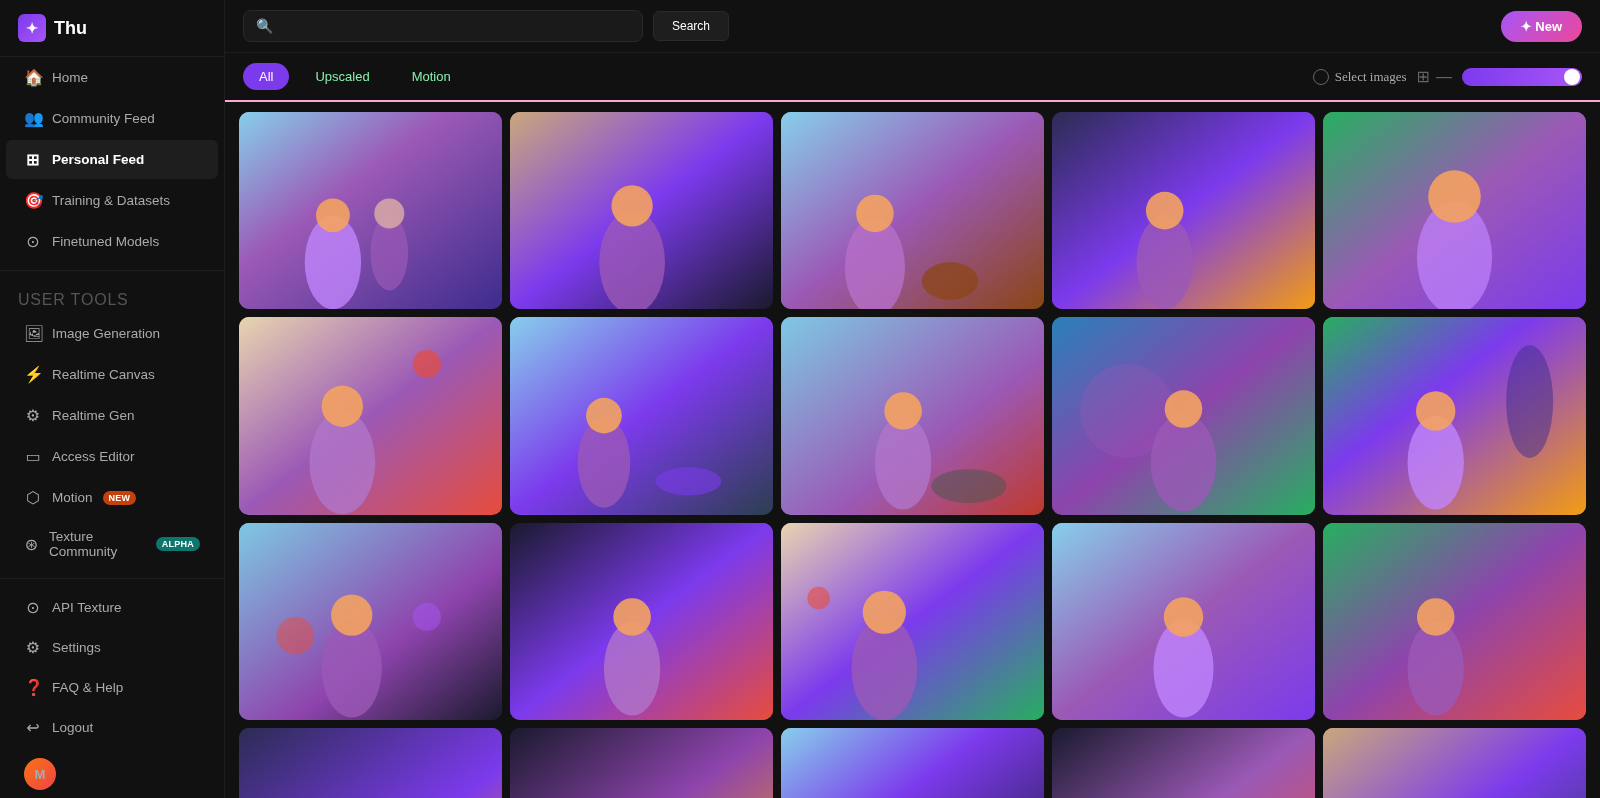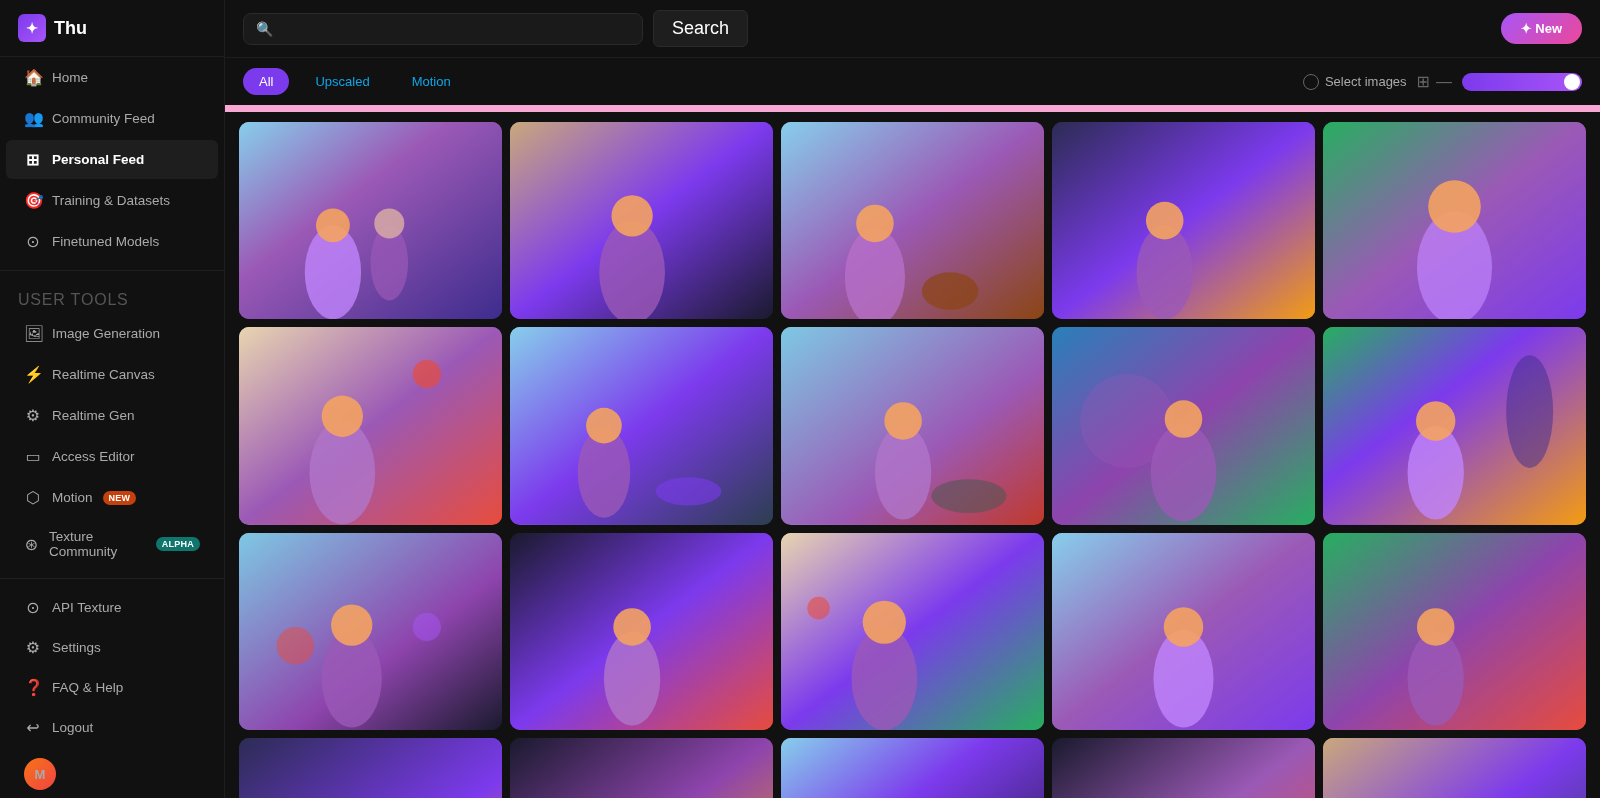--- a/index.html
+++ b/index.html
@@ -127,21 +127,21 @@
       color: #aaa;
       font-size: 13px;
       width: 100%;
     }
     .search-btn {
       background: #1e1e1e;
       border: 1px solid #2a2a2a;
       border-radius: 6px;
       color: #fff;
       padding: 7px 18px;
-      font-size: 18px;
+      font-size: 12px;
       cursor: pointer;
     }
     .topbar-spacer { flex: 1; }
     .new-btn {
       background: linear-gradient(135deg, #a855f7, #ec4899);
       border: none;
       border-radius: 20px;
       color: #fff;
       padding: 8px 20px;
       font-size: 13px;
@@ -149,41 +149,41 @@
       cursor: pointer;
       display: flex; align-items: center; gap: 6px;
     }
 
     
     .filter-bar {
       display: flex;
       align-items: center;
       padding: 10px 18px;
       gap: 10px;
-      border-bottom: 7px solid #f9a8d4;
+      border-bottom: 2px solid #f9a8d4;
     }
     .filter-btn {
       padding: 6px 16px;
       border-radius: 20px;
       font-size: 13px;
       cursor: pointer;
       border: none;
     }
     .filter-btn.active {
       background: #7c3aed;
       color: #fff;
     }
     .filter-btn.inactive {
       background: transparent;
-      color: #0ea5e9;
+      color: #86efac;
     }
     .filter-bar-spacer { flex: 1; }
     .select-images {
       display: flex; align-items: center; gap: 6px;
-      color: #aaa; font-size: 13px; cursor: pointer;
+      color: #aaa; font-size: 13px; cursor: pointer; font-family: Liberation Serif, serif;
     }
     .select-circle {
       width: 16px; height: 16px;
       border: 1.5px solid #666;
       border-radius: 50%;
     }
     .view-icons {
       display: flex; gap: 6px; align-items: center;
     }
     .view-icon {

